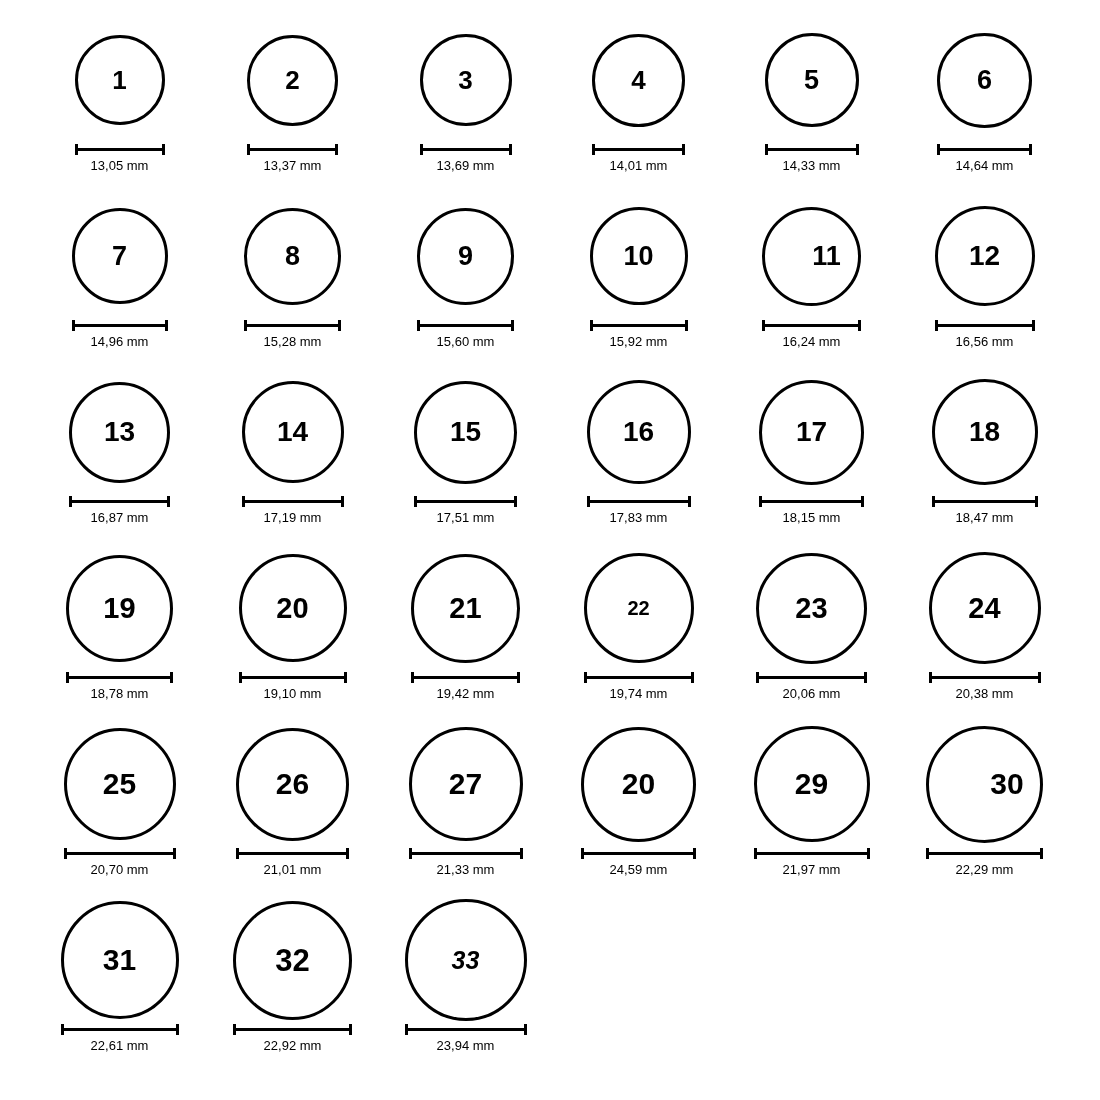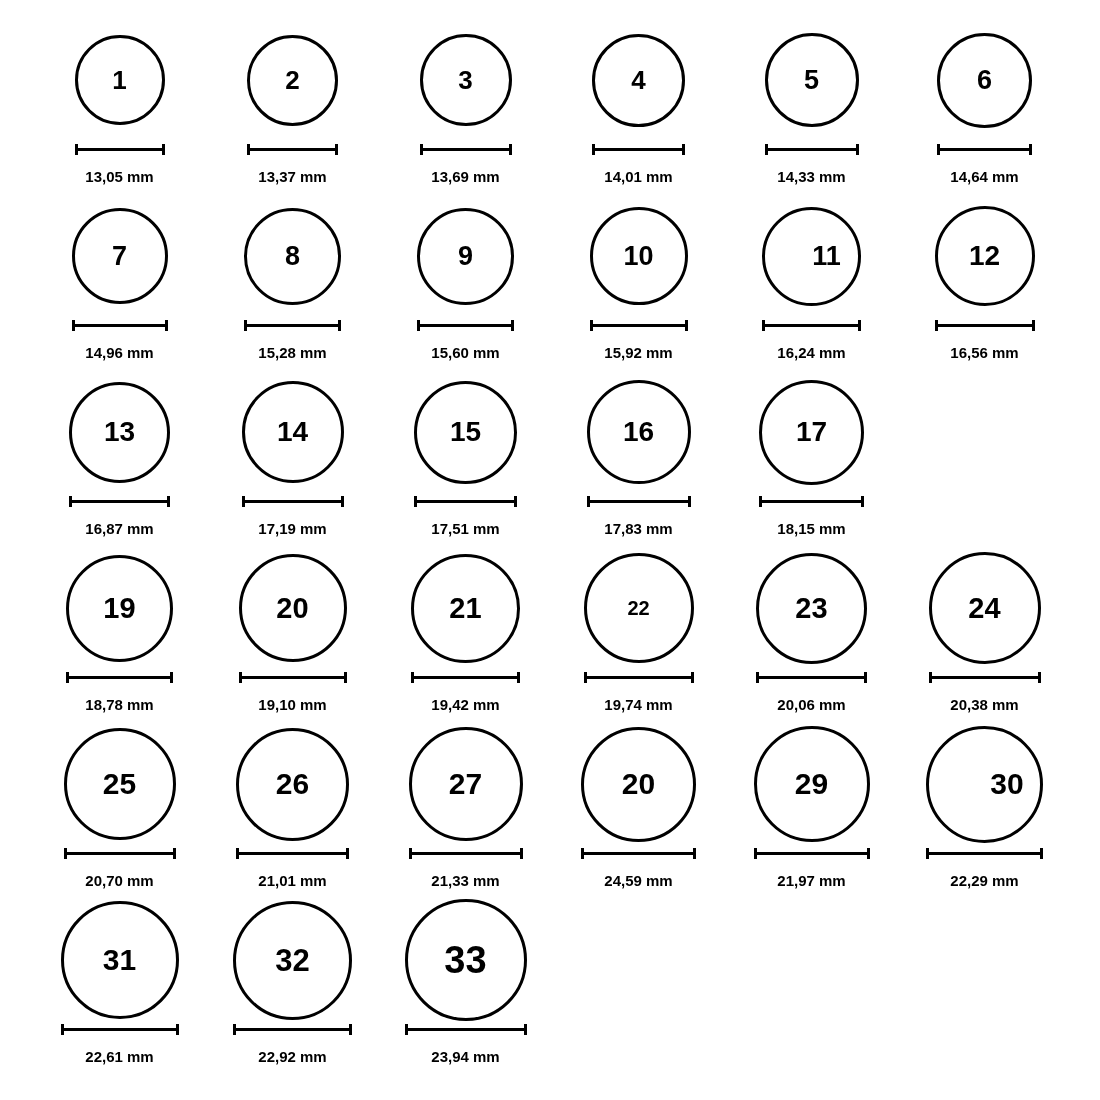--- a/index.html
+++ b/index.html
@@ -79,23 +79,23 @@
     position: absolute;
     top: 0;
     width: 3px;
     height: 11px;
     background: #000;
   }
   .measure .tick.l { left: 0; }
   .measure .tick.r { right: 0; }
 
   .label {
-    font-size: 15px;
-    font-weight: bold;
-    margin-top: 15px;
+    font-size: 13px;
+    font-weight: normal;
+    margin-top: 5px;
     line-height: 1;
     white-space: nowrap;
     color: #000;
   }
 </style>
 </head>
 <body>
 
 <div id="sheet">
   <div class="grid">
@@ -313,20 +313,33 @@
             <div class="ring-num" style="font-size: 28px;">17</div>
           </div>
         </div>
         <div class="measure" style="width: 105px;">
           <div class="bar"></div>
           <div class="tick l"></div>
           <div class="tick r"></div>
         </div>
         <div class="label">18,15 mm</div>
       </div>
+      <div class="cell">
+        <div class="ring-wrap">
+          <div class="ring" style="width: 106px; height: 106px;">
+            <div class="ring-num" style="font-size: 28px;">18</div>
+          </div>
+        </div>
+        <div class="measure" style="width: 106px;">
+          <div class="bar"></div>
+          <div class="tick l"></div>
+          <div class="tick r"></div>
+        </div>
+        <div class="label">18,47 mm</div>
+      </div>
       <div class="cell pad-left">
         <div class="ring-wrap">
           <div class="ring" style="width: 107px; height: 107px;">
             <div class="ring-num" style="font-size: 29px;">19</div>
           </div>
         </div>
         <div class="measure" style="width: 107px;">
           <div class="bar"></div>
           <div class="tick l"></div>
           <div class="tick r"></div>
@@ -498,21 +511,21 @@
         <div class="measure" style="width: 119px;">
           <div class="bar"></div>
           <div class="tick l"></div>
           <div class="tick r"></div>
         </div>
         <div class="label">22,92 mm</div>
       </div>
       <div class="cell">
         <div class="ring-wrap">
           <div class="ring" style="width: 122px; height: 122px;">
-            <div class="ring-num" style="font-size: 38px;">33</div>
+            <div class="ring-num" style="font-size: 25px; font-style: italic;">33</div>
           </div>
         </div>
         <div class="measure" style="width: 122px;">
           <div class="bar"></div>
           <div class="tick l"></div>
           <div class="tick r"></div>
         </div>
         <div class="label">23,94 mm</div>
       </div>
     </div>

